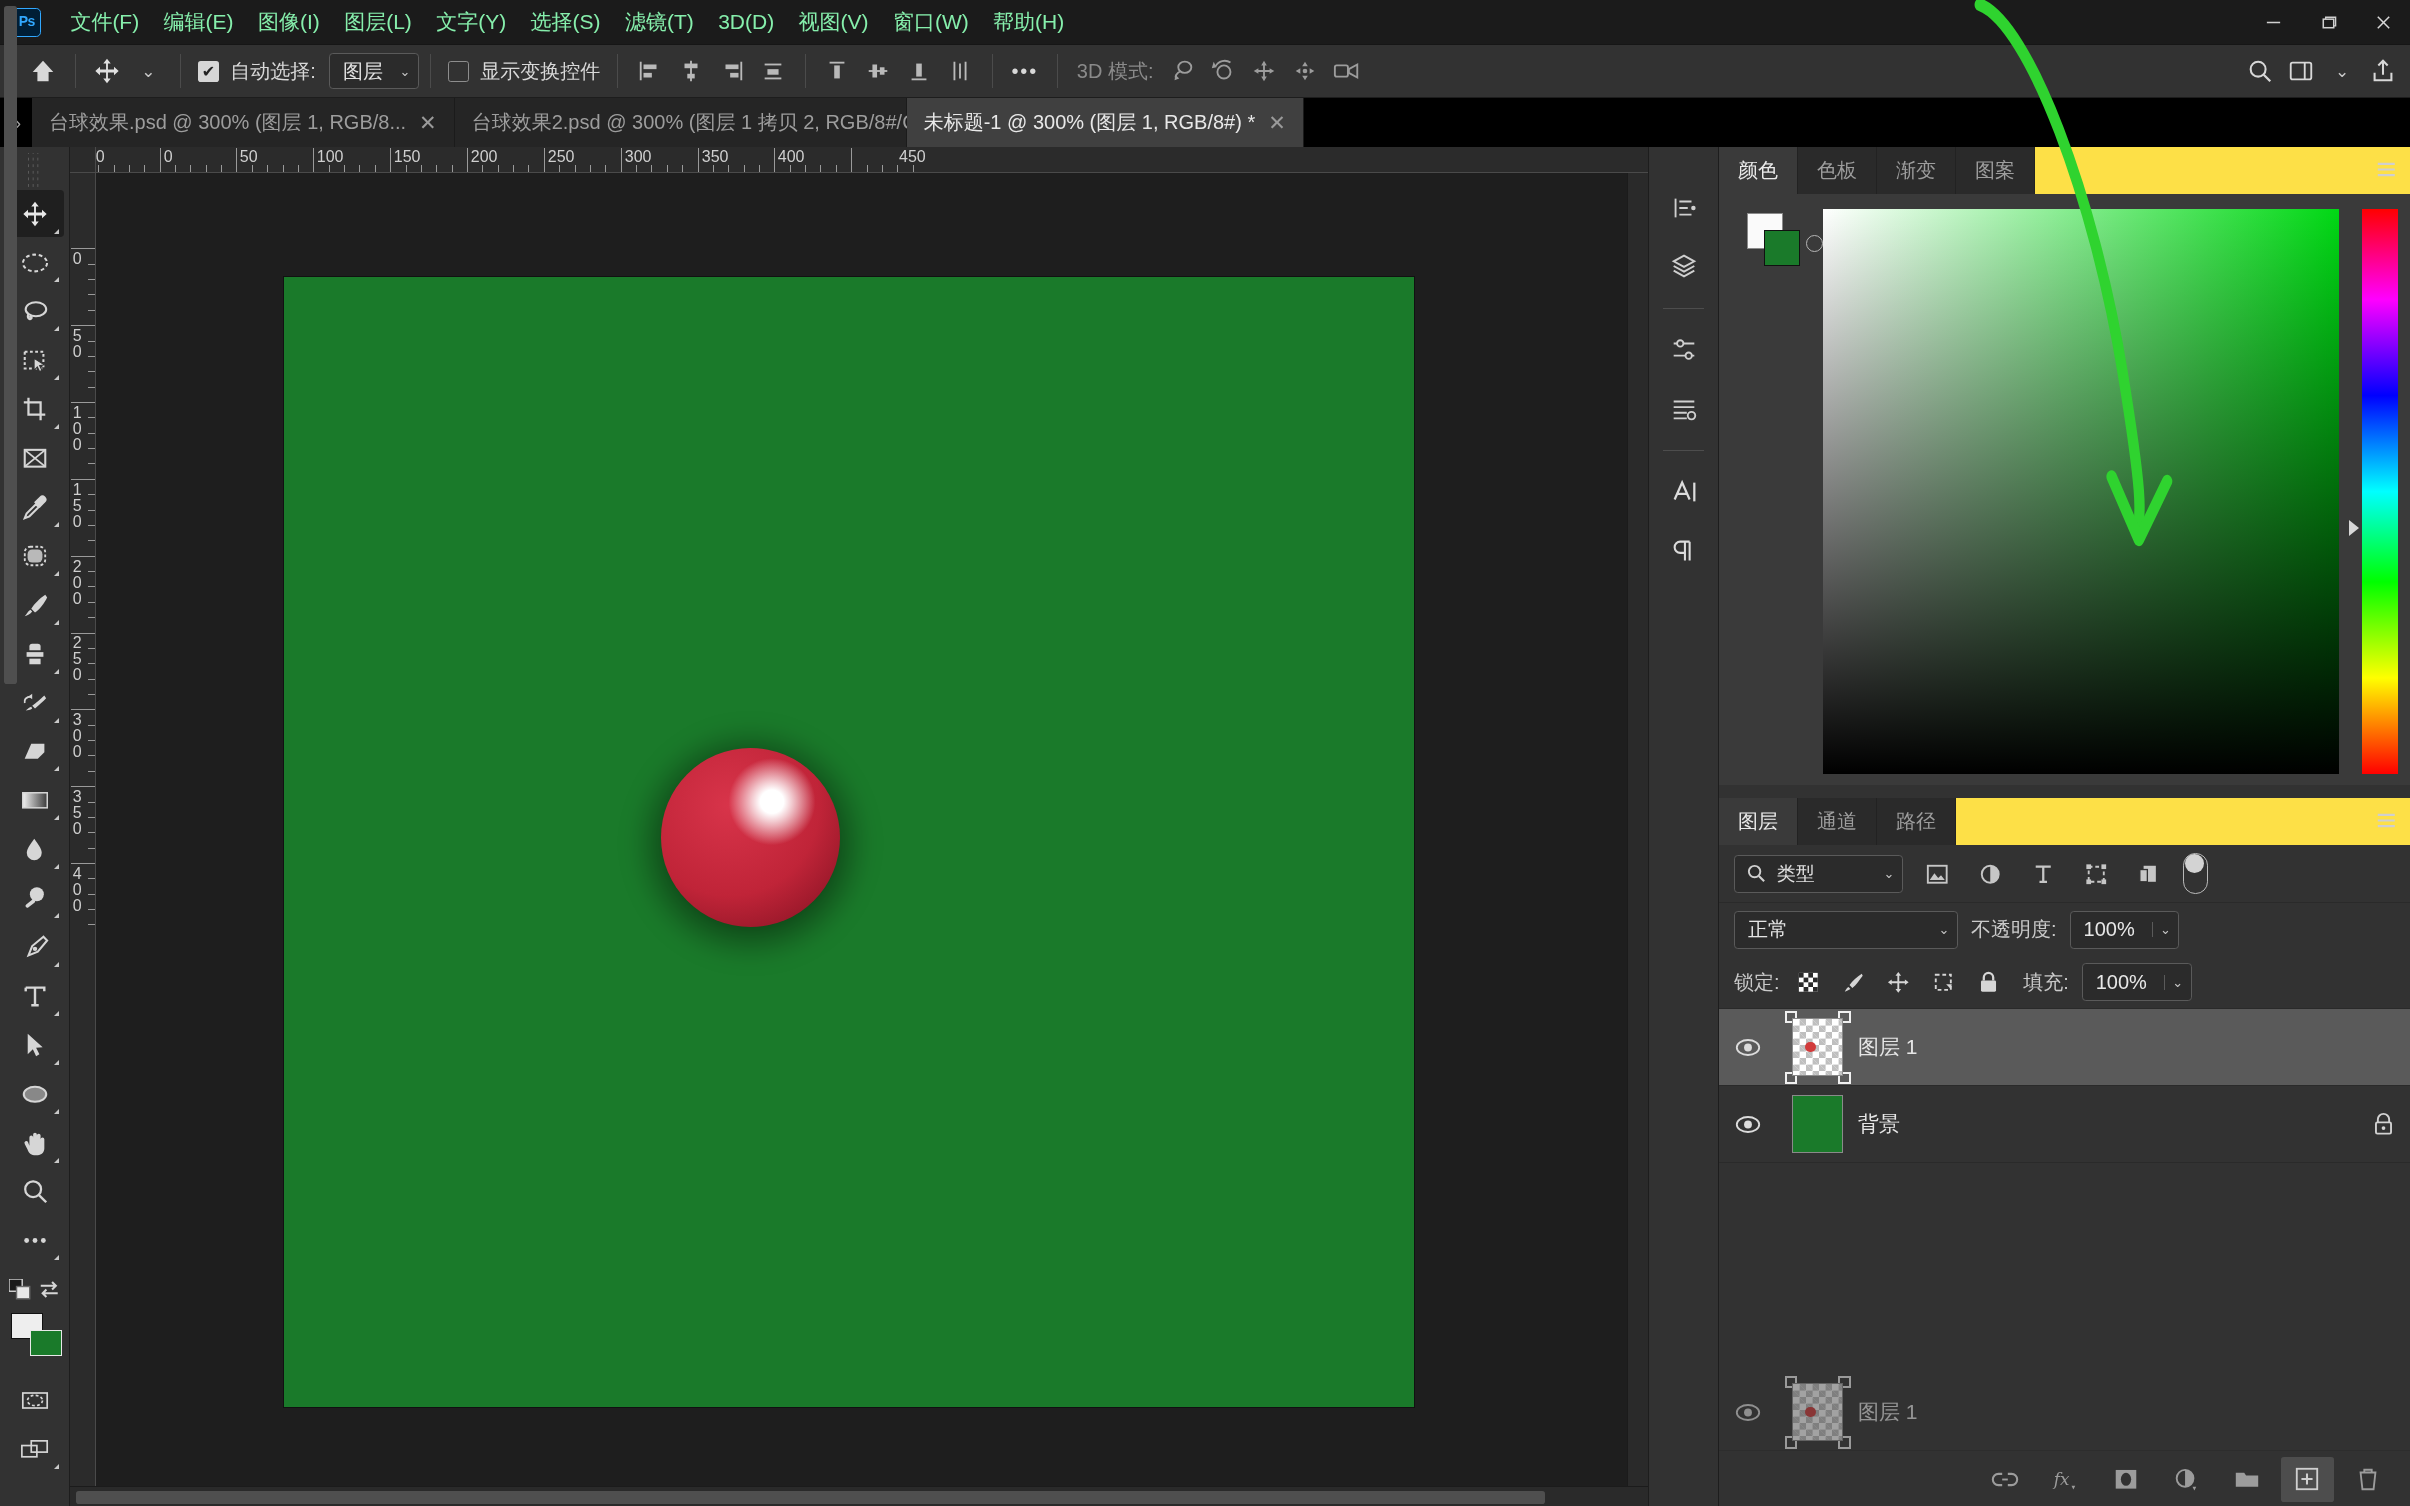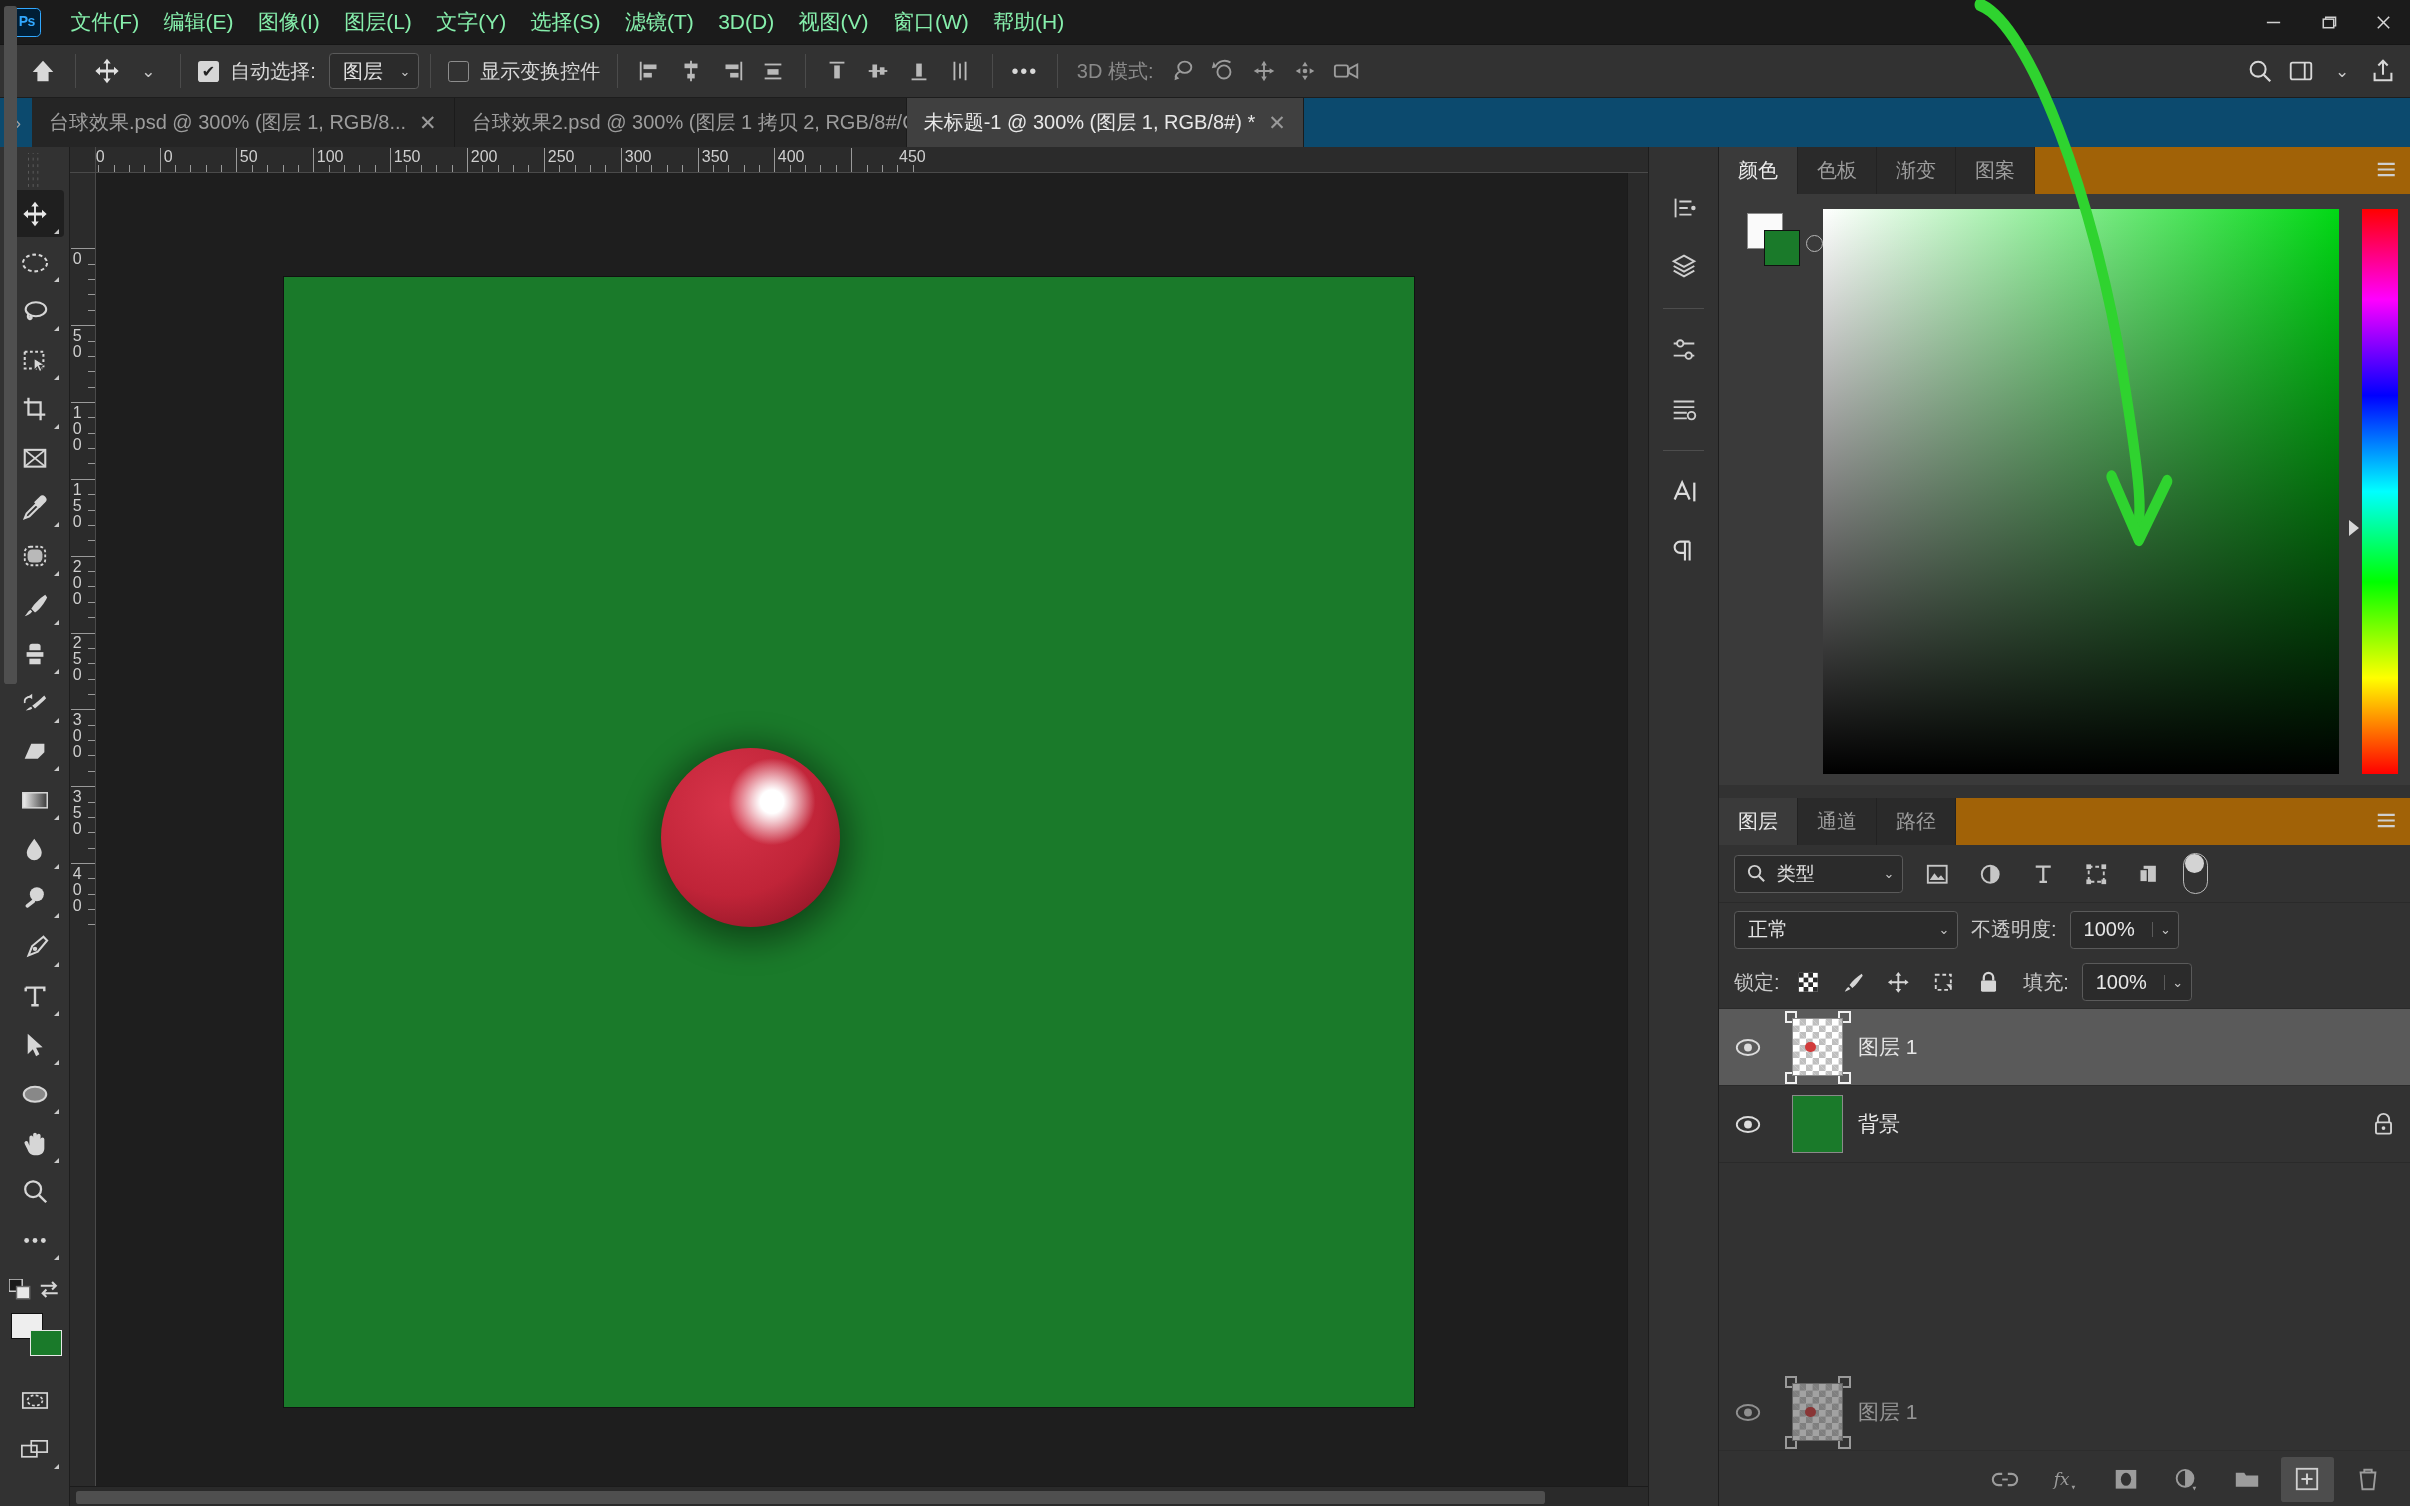--- a/index.html
+++ b/index.html
@@ -48,21 +48,21 @@
   .cbox.off { background: transparent; border: 1.9px solid #8d8d8d; color: transparent; }
   .mini-select {
     height: 36px; min-width: 90px; background: #2b2b2b; border: 0.9px solid #5a5a5a;
     border-radius: 3.8px; color: #e2e2e2; font-size: 20px; display: flex;
     align-items: center; justify-content: space-between; padding: 0 7.5px 0 13px; gap: 11.3px;
   }
   .caret { font-size: 13px; color: #c8c8c8; }
   .obt-right { position: absolute; right: 7.5px; display: flex; align-items: center; }
 
   
-  .tabbar { height: 49px; background: #0c4a6e; display: flex; align-items: stretch;
+  .tabbar { height: 49px; background: #000000; display: flex; align-items: stretch;
     flex: 0 0 49px; position: relative; }
   .tab-overflow { width: 32px; display:flex; align-items:flex-end; justify-content:center;
     color:#a0a0a0; font-size: 18px; padding-bottom: 13px; }
   .tab {
     display: flex; align-items: center; gap: 13px; padding: 0 17px;
     background: #252525; color: #9d9d9d; font-size: 20px; border-right: 0.9px solid #1b1b1b;
     max-width: 452px; white-space: nowrap;
   }
   .tab.active { background: #404040; color: #e8e8e8; }
   .tab .tclose { color: #9a9a9a; font-size: 21px; line-height: 1; }
@@ -125,21 +125,21 @@
 
   
   .rail { width: 70px; flex: 0 0 70px; background: #323232; border-left: 0.9px solid #1d1d1d;
      display: flex; flex-direction: column; align-items: center; padding-top: 34px; }
   .rail-btn { width: 55px; height: 53px; display: flex; align-items: center; justify-content: center;
      color: #d0d0d0; margin-bottom: 5.6px; border-radius: 2.8px; }
   .rail-sep { width: 41px; height: 0.9px; background: #4d4d4d; margin: 9.4px 0 15px; }
 
   .rightdock { width: 693px; flex: 0 0 693px; background: #323232; display: flex; flex-direction: column;
      border-left: 0.9px solid #1d1d1d; }
-  .panel-tabs { height: 47px; display: flex; align-items: stretch; background: #a16207; position: relative; }
+  .panel-tabs { height: 47px; display: flex; align-items: stretch; background: #fde047; position: relative; }
   .ptab { padding: 0 19px; display: flex; align-items: center; font-size: 20px; color: #9d9d9d;
      background: #2a2a2a; border-right: 0.9px solid #222; }
   .ptab.active { background: #3a3a3a; color: #eaeaea; }
   .pmenu { position: absolute; right: 13px; top: 12.2px; color: #cfcfcf; }
 
   .color-panel { background: #3a3a3a; padding: 15px 0 11.3px 0; display: flex; }
   .cp-swatches { width: 104px; position: relative; padding-left: 28px; }
   .cp-fg { position: absolute; left: 28px; top: 3.8px; width: 36px; height: 36px; background: #fafafa;
      border: 0.9px solid #8a8a8a; }
   .cp-bg { position: absolute; left: 45px; top: 21px; width: 36px; height: 36px; background: #1a7a2a;

